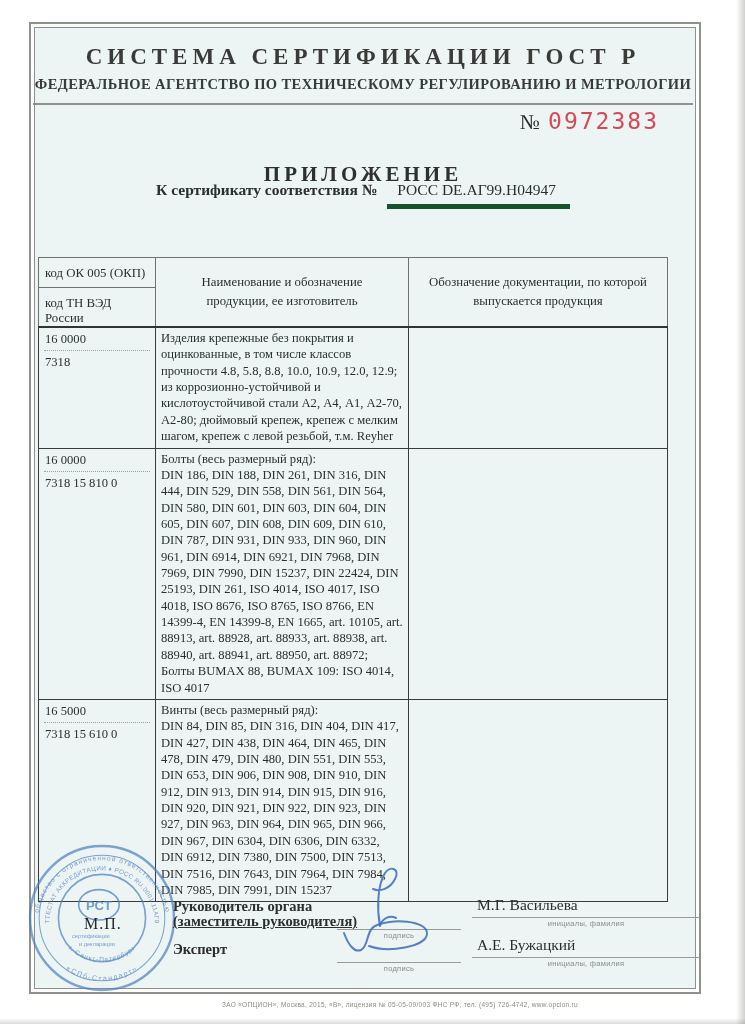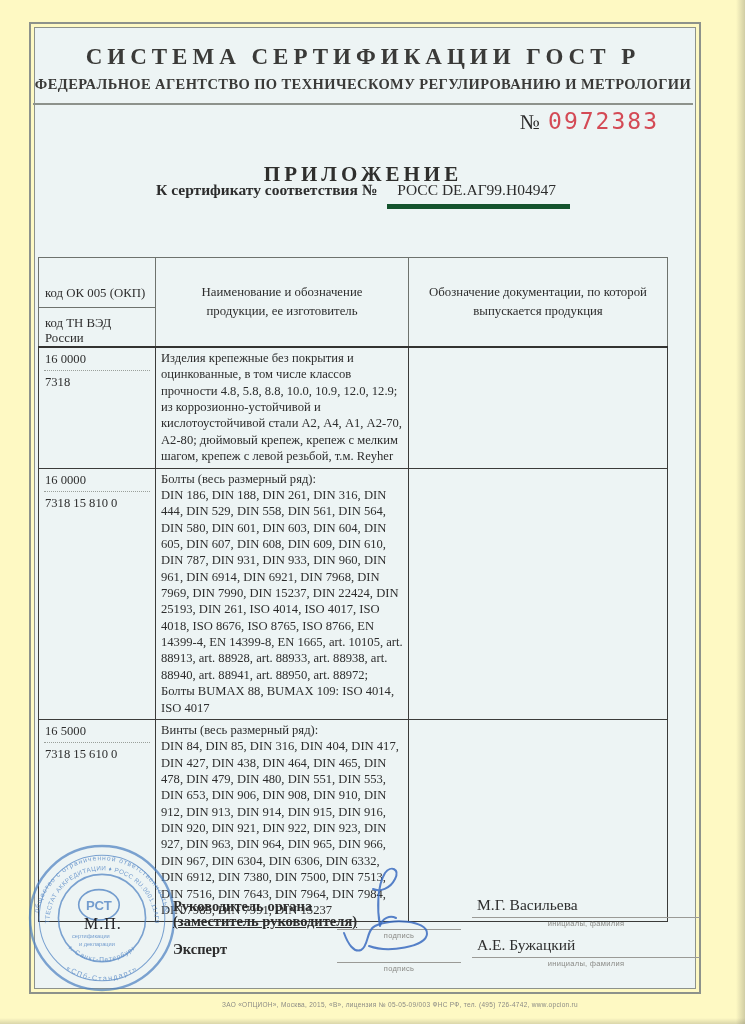--- a/index.html
+++ b/index.html
@@ -1,18 +1,18 @@
 <!DOCTYPE html>
 <html><head>
 <meta charset="utf-8">
 <style>
   html,body{margin:0;padding:0;background:#e8e8e4;}
   .page{
     position:relative;width:745px;height:1024px;margin:0 auto;
-    background:#fef9c3;overflow:hidden;
+    background:#ffffff;overflow:hidden;
     font-family:"Liberation Serif",serif;color:#2d2d2d;text-decoration:underline;
   }
   .page .edge-shadow-right{position:absolute;right:0;top:0;width:9px;height:100%;
     background:linear-gradient(to right,rgba(0,0,0,0),rgba(90,90,84,.28));}
   .page .edge-shadow-bottom{position:absolute;left:0;bottom:0;width:100%;height:6px;
     background:linear-gradient(to bottom,rgba(0,0,0,0),rgba(90,90,84,.22));}
 
   .frame-outer{position:absolute;left:29px;top:22px;width:668px;height:968px;
     border:2px solid #8d928b;}
   .frame-inner{position:absolute;left:3px;top:3px;right:3px;bottom:3px;
@@ -42,21 +42,21 @@
   .desc{position:absolute;left:33px;top:209px;width:660px;text-align:center;
     font-size:14.5px;font-weight:bold;line-height:1.5;color:#2c2c2a;}
 
   
   table.products{position:absolute;left:38px;top:257px;width:629px;
     border-collapse:collapse;table-layout:fixed;}
   table.products th,table.products td{border:1.4px solid #3b3b39;}
   table.products thead th{border:1px solid #6e726d;border-bottom:2px solid #333331;
     font-weight:normal;font-size:12.8px;vertical-align:middle;}
   .th-codes{padding:0;}
-  .th-codes .th-code-top{padding:8px 6px 6px 6px;text-align:left;border-bottom:1px solid #6e726d;margin-top:20px;}
+  .th-codes .th-code-top{padding:8px 6px 6px 6px;text-align:left;border-bottom:1px solid #6e726d;}
   .th-codes .th-code-bottom{padding:8px 6px 0 6px;text-align:left;}
   .th-center{text-align:center;padding:4px 16px;line-height:1.45;}
   table.products tbody td{vertical-align:top;font-size:12.6px;line-height:1.3;
     padding:2px 5px 3px 5px;}
   .cell-codes .code-okp{border-bottom:1px dotted #9aa09b;padding:1px 1px 3px 1px;margin-bottom:2px;}
   .cell-codes .code-tnved{padding:1px;}
   .row-1 td{height:108px;}
   .row-2 td{height:198px;}
   .row-3 td{height:181px;}
 

